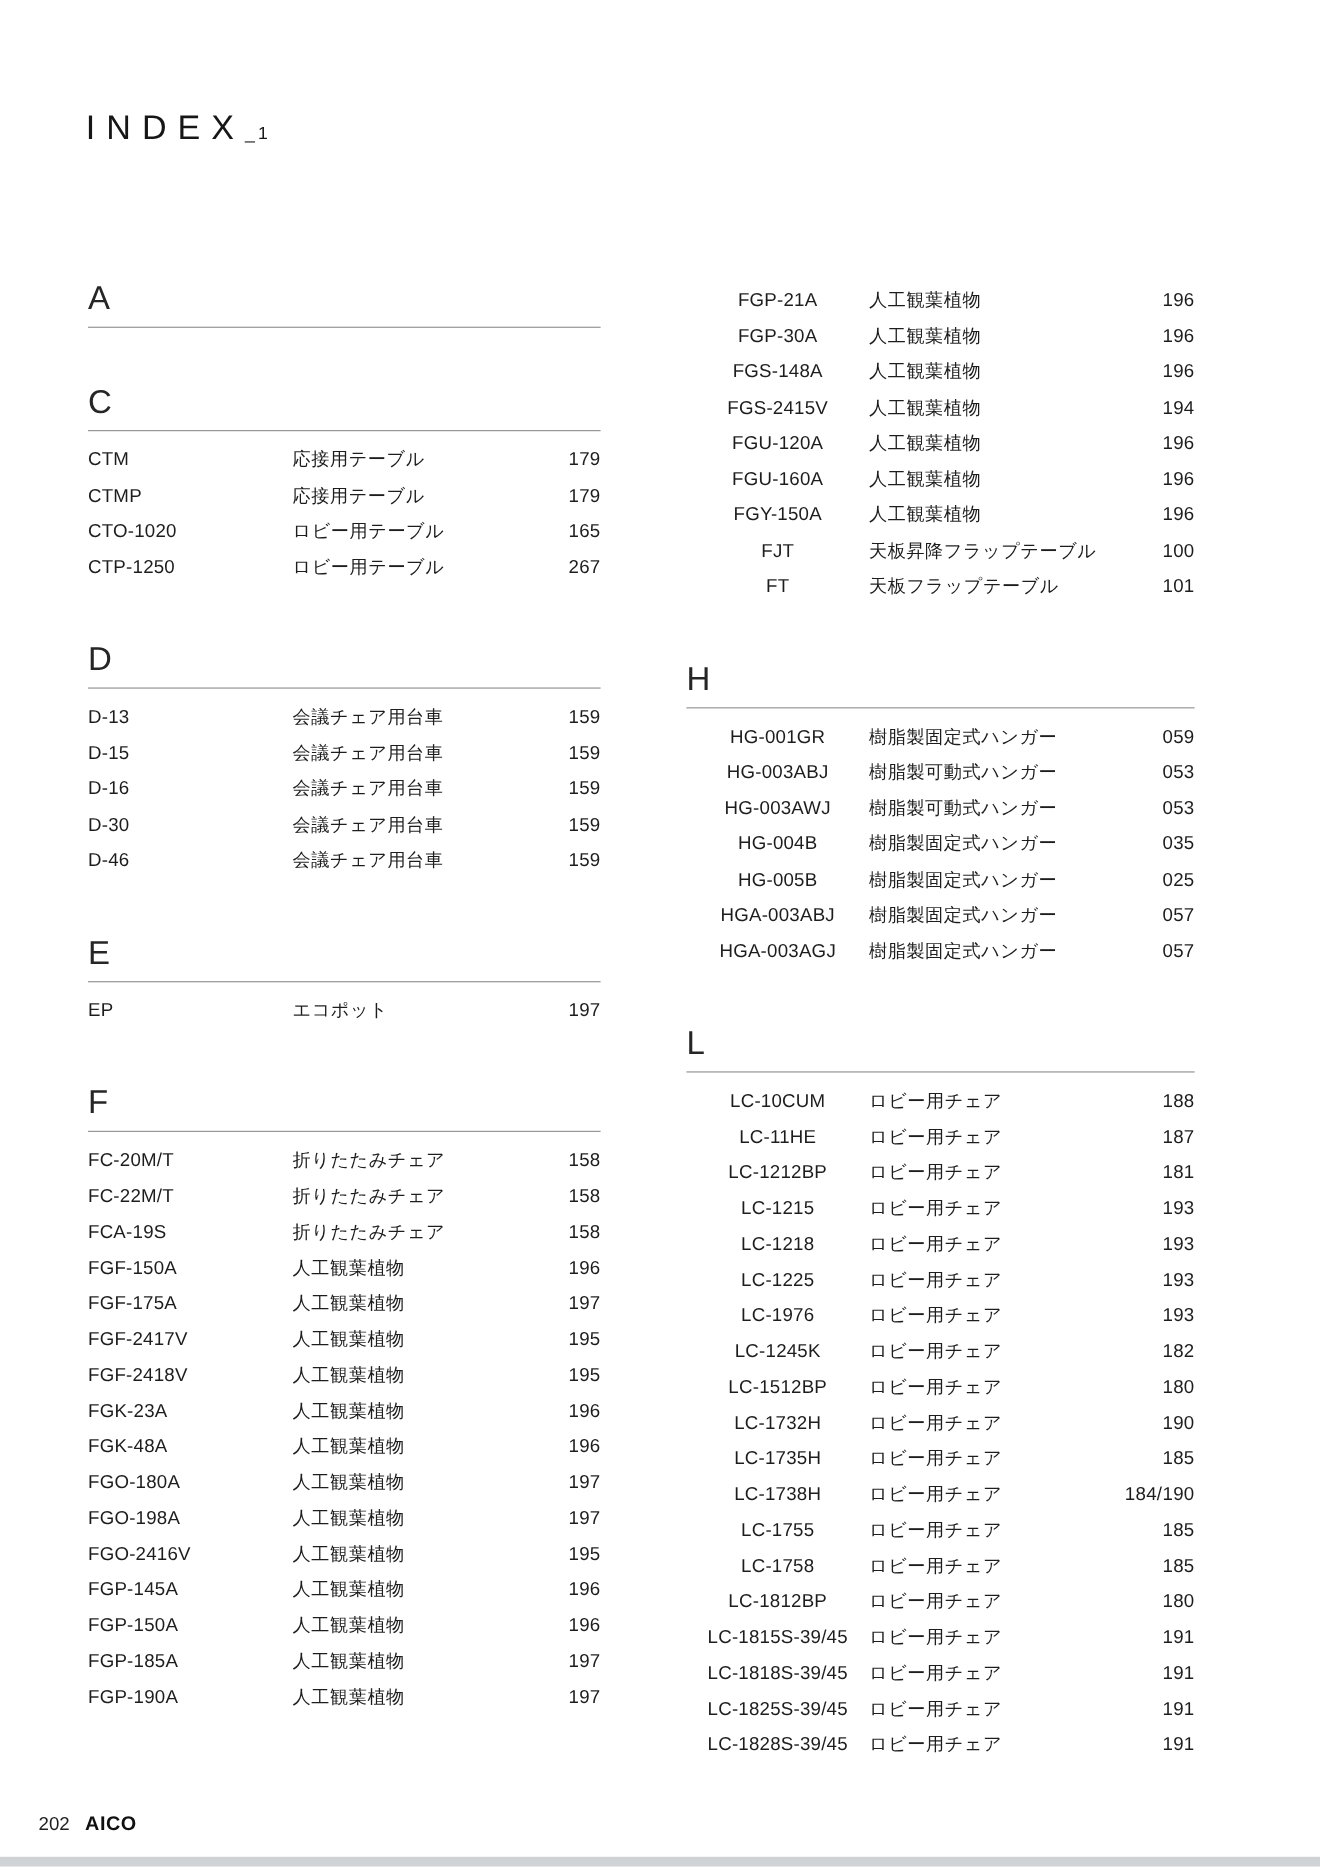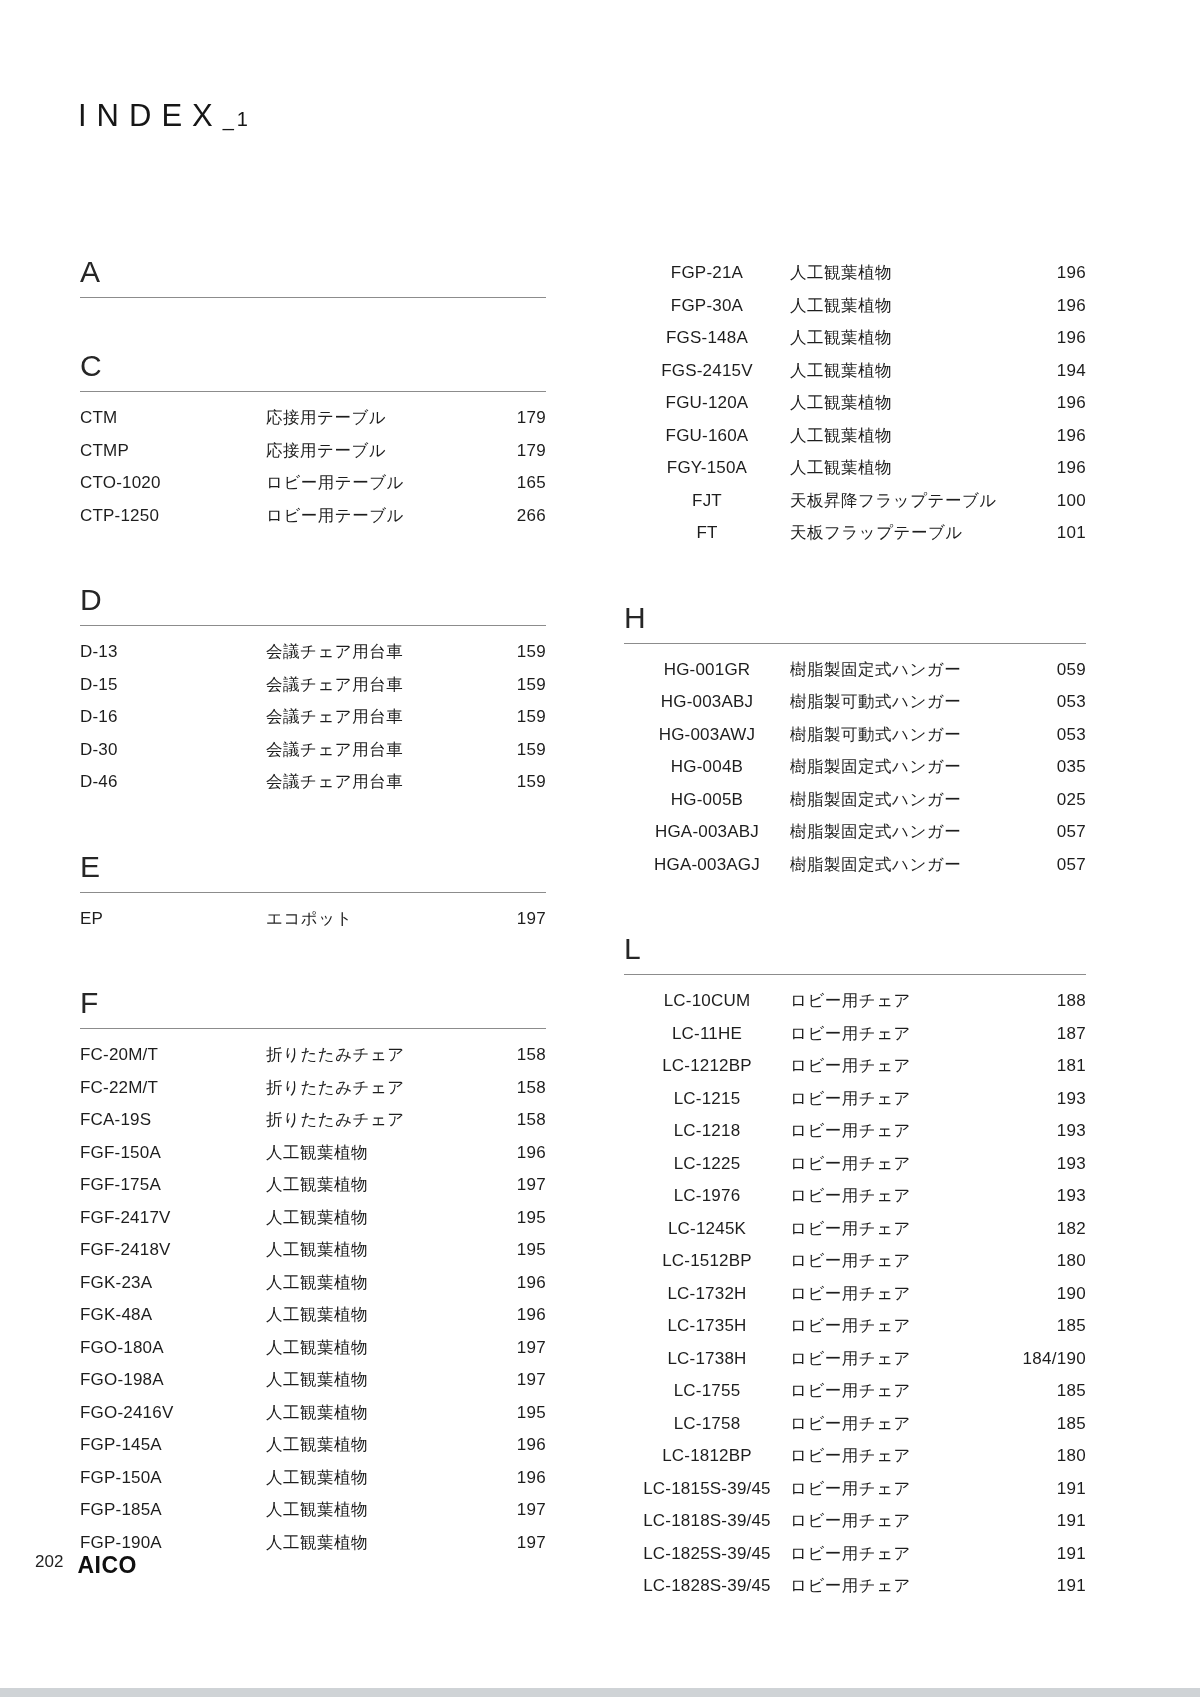--- a/index.html
+++ b/index.html
@@ -19,21 +19,21 @@
     left: 78px;
     top: 98px;
     margin: 0;
     font-size: 31px;
     font-weight: 400;
     letter-spacing: 10px;
     color: #161616;
     white-space: nowrap;
   }
   .page-title .title-sub {
-    font-size: 20px;
+    font-size: 16px;
     letter-spacing: 3px;
   }
 
   .col { position: absolute; top: 0; }
   .col-left  { left: 80px;  width: 466px; padding-top: 253px; }
   .col-right { left: 624px; width: 462px; padding-top: 247px; }
 
   .section { margin-bottom: 49px; }
   .section-letter {
     font-size: 30px;
@@ -58,27 +58,27 @@
     font-size: 16.5px;
     letter-spacing: 0.5px;
     white-space: nowrap;
     color: #1d1d1d;
   }
   .pagenum { font-size: 17px; letter-spacing: 0.3px; text-align: right; color: #1d1d1d; }
 
   .footer {
     position: absolute;
     left: 35px;
-    top: 1552px;
+    top: 1648px;
     display: flex;
-    align-items: flex-start;
+    align-items: center;
     gap: 14px;
   }
   .footer .page-num { font-size: 17px; color: #1f1f1f; }
-  .footer .brand { font-size: 23px; font-weight: 700; letter-spacing: 0.5px; color: #101010; }
+  .footer .brand { font-size: 18px; font-weight: 700; letter-spacing: 0.5px; color: #101010; }
 
   .bottom-strip {
     position: absolute;
     left: 0;
     bottom: 0;
     width: 100%;
     height: 9px;
     background: #cfd3d6;
   }
 </style>
@@ -111,21 +111,21 @@
 
   <div class="row">
     <span class="code">CTO-1020</span>
     <span class="desc">ロビー用テーブル</span>
     <span class="pagenum">165</span>
   </div>
 
   <div class="row">
     <span class="code">CTP-1250</span>
     <span class="desc">ロビー用テーブル</span>
-    <span class="pagenum">266</span>
+    <span class="pagenum">267</span>
   </div>
 </div>
   </section>
 
   <section class="section">
     <div class="section-letter">D</div>
     <div class="rows">
   <div class="row">
     <span class="code">D-13</span>
     <span class="desc">会議チェア用台車</span>

